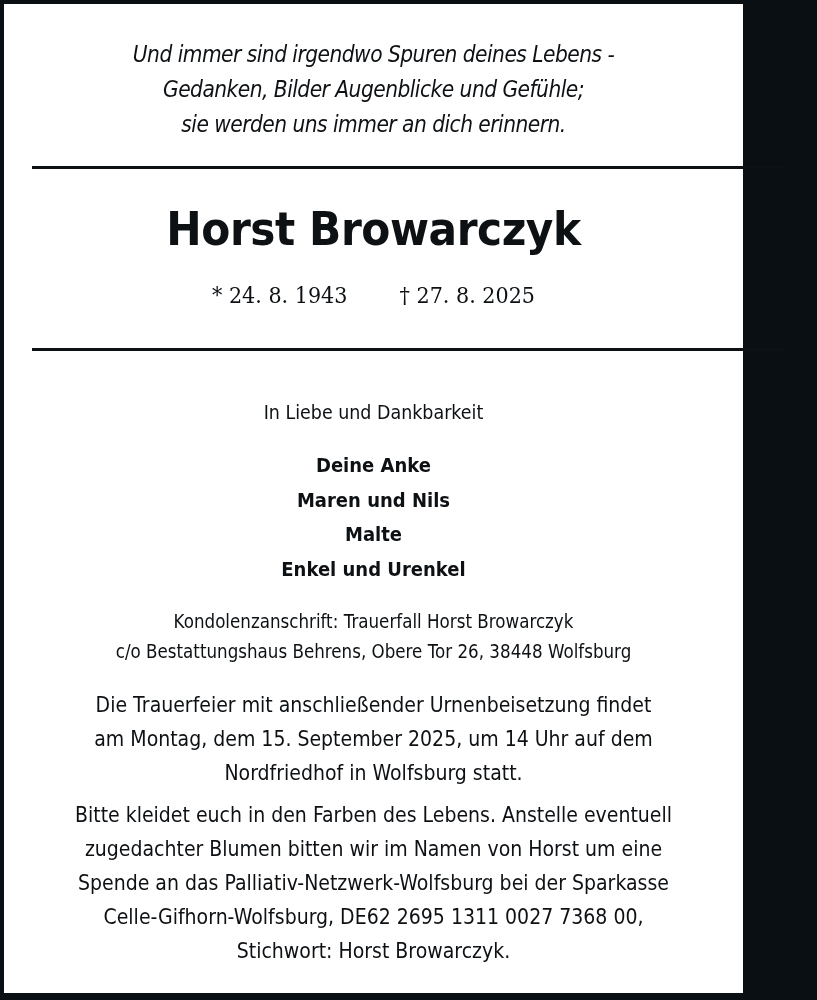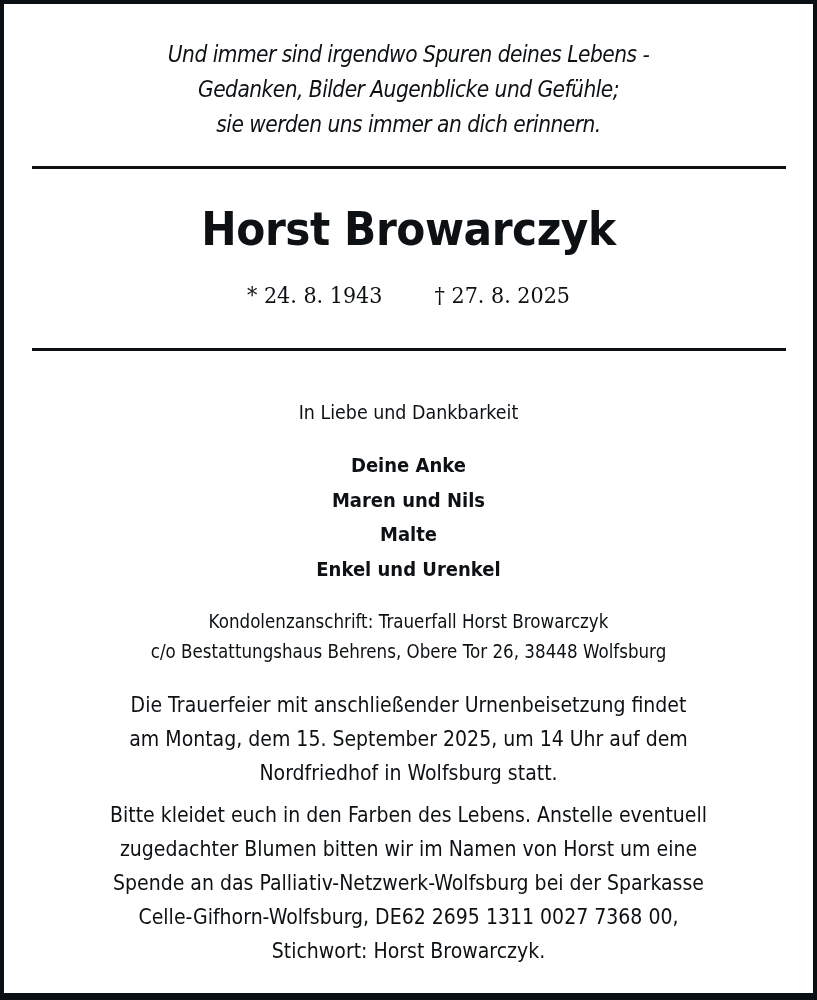--- a/index.html
+++ b/index.html
@@ -10,21 +10,21 @@
   body {
     width: 817px;
     height: 1000px;
     position: relative;
     overflow: hidden;
   }
   .card {
     position: absolute;
     left: 4px;
     top: 4px;
-    width: 809px;
+    width: 739px;
     height: 989px;
     background: #ffffff;
     color: #0d1114;
     font-family: "Liberation Sans", sans-serif;
     text-align: center;
   }
   .quote {
     position: absolute;
     left: 0;
     right: 0;

